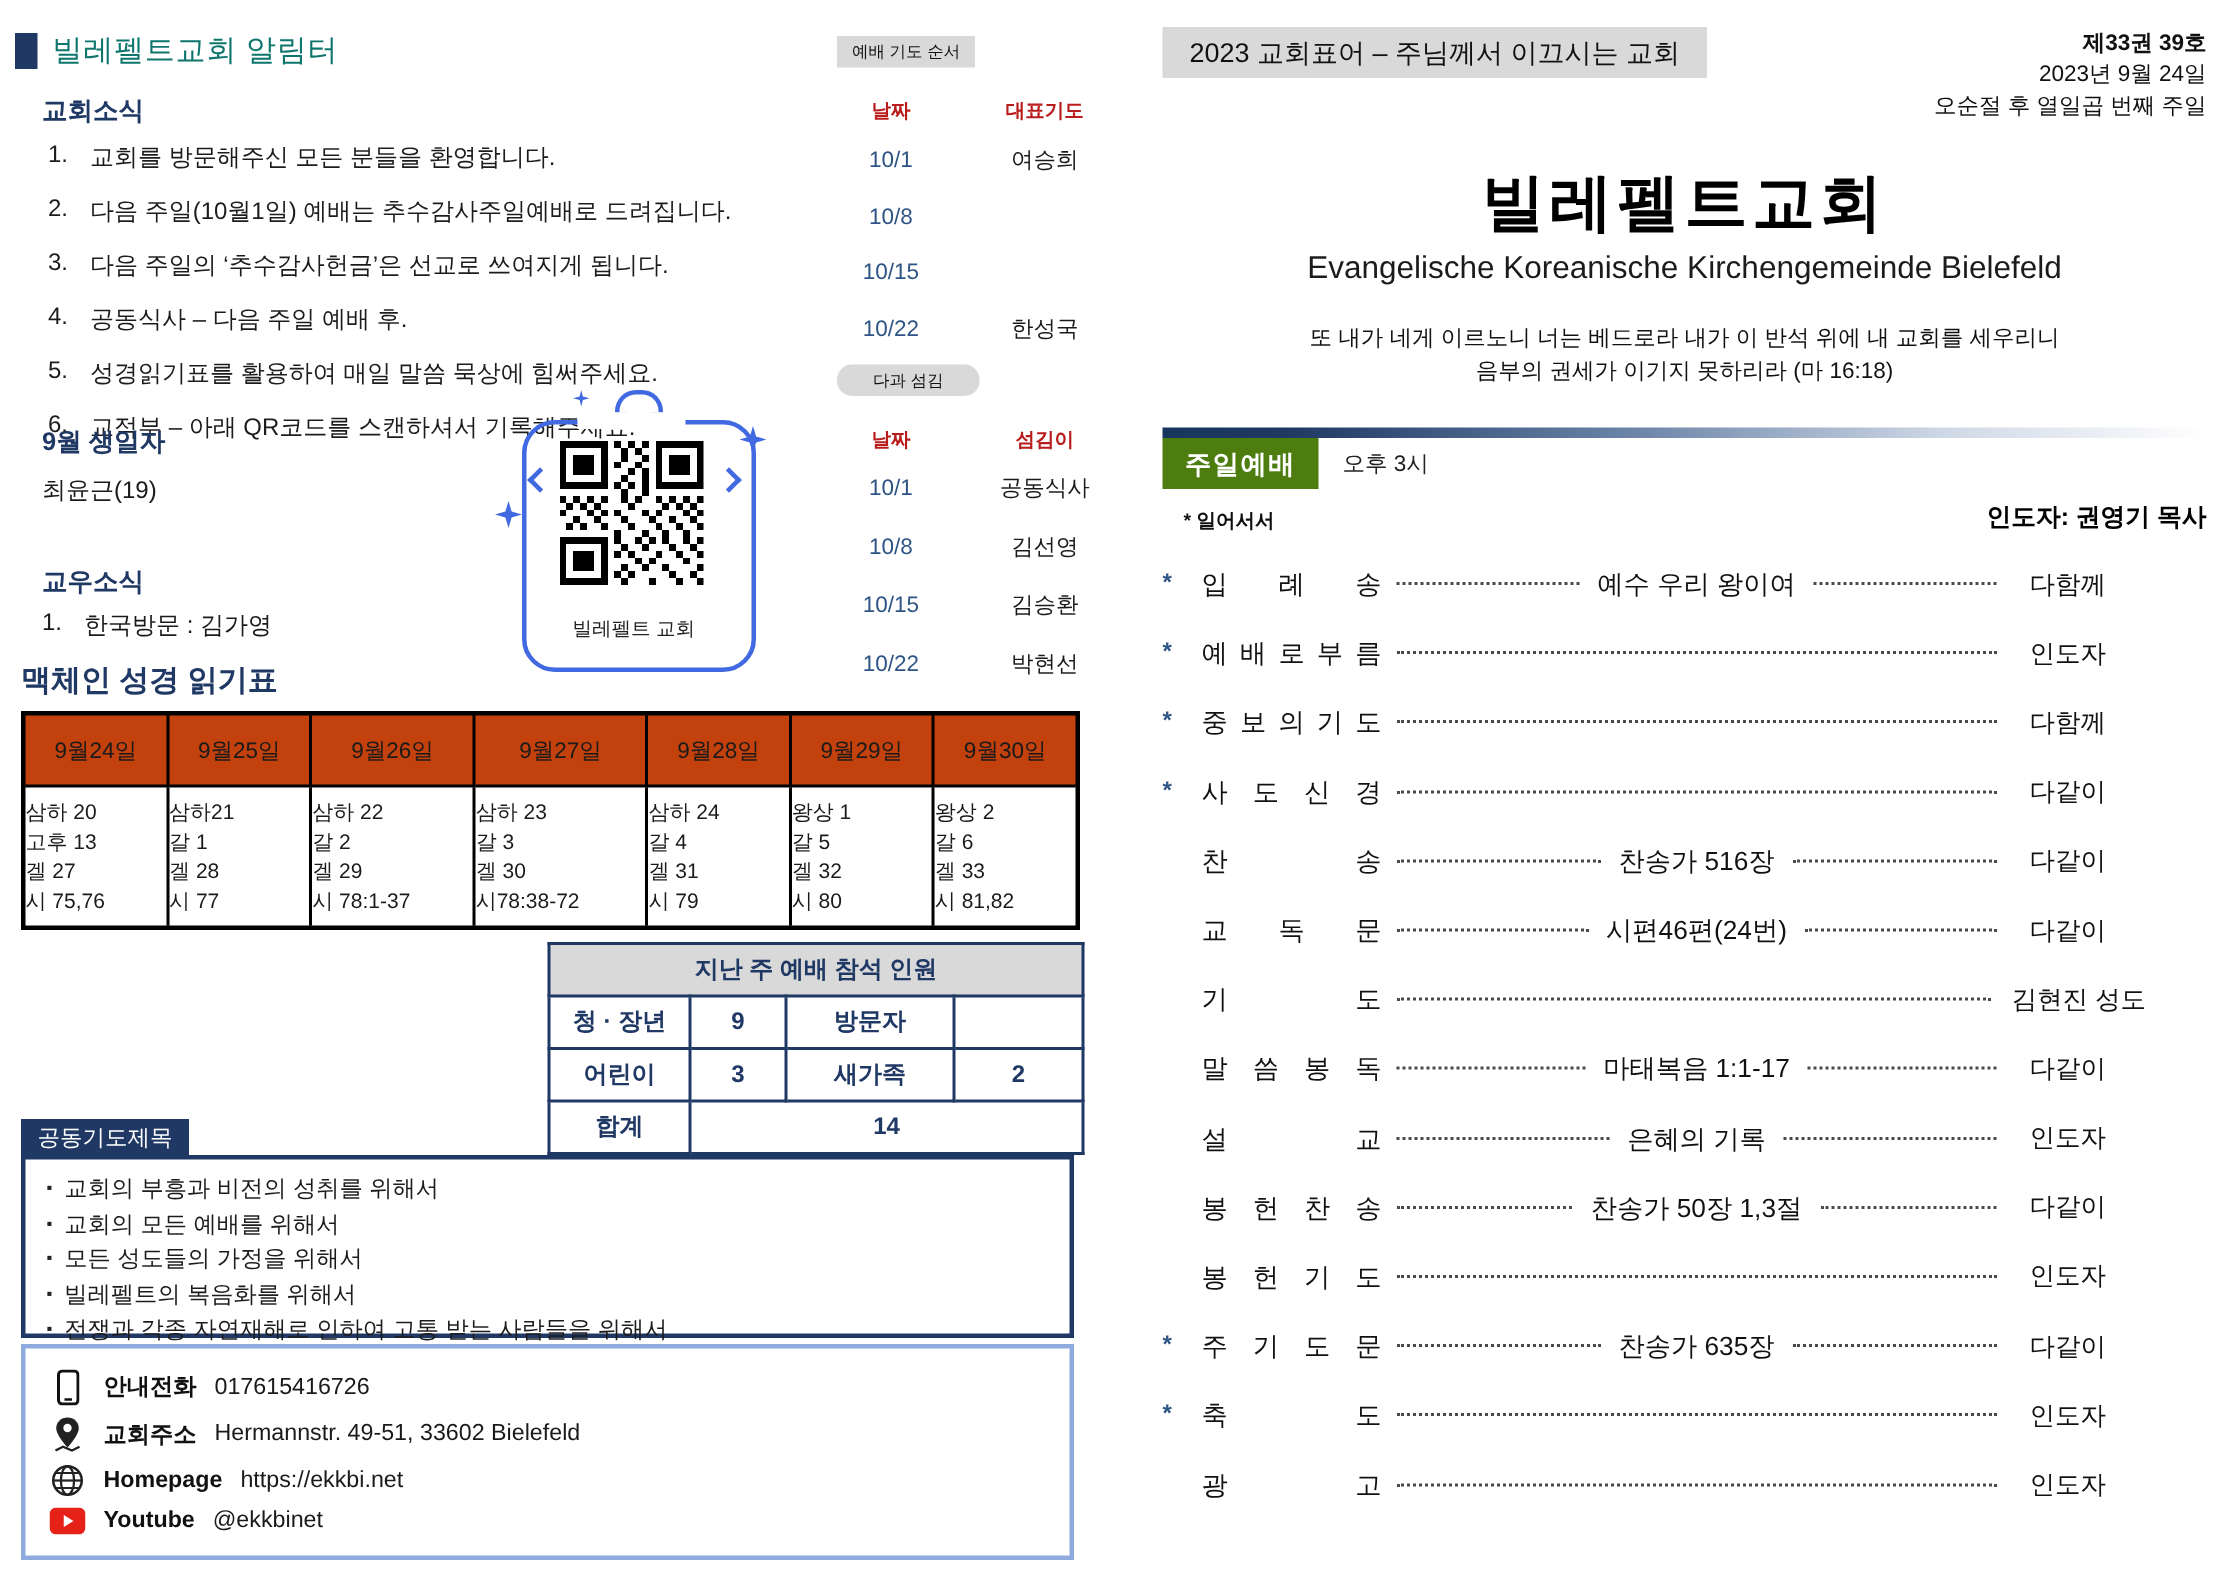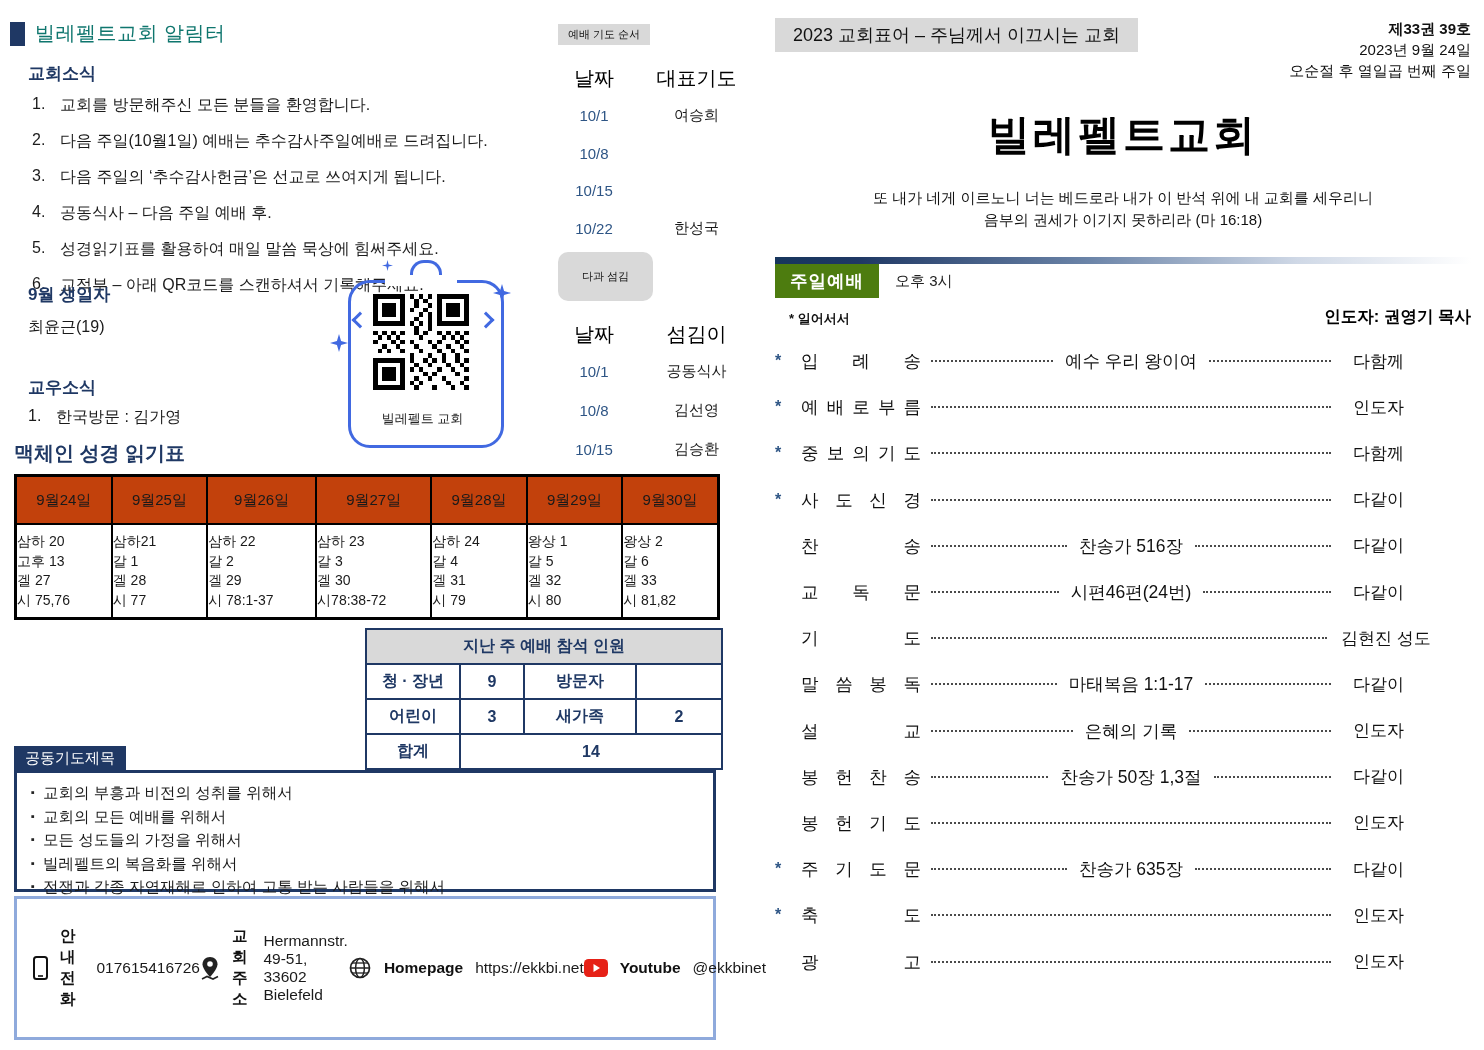--- a/index.html
+++ b/index.html
@@ -35,21 +35,21 @@
   .qr-label{position:absolute;left:0;right:0;top:158px;text-align:center;font-size:13px;color:#222;}
   .sparkle{position:absolute;width:18px;height:18px;}
   .sparkle.small{width:11px;height:11px;}
   .chev{position:absolute;width:9px;height:9px;border-left:3px solid #4169E1;border-bottom:3px solid #4169E1;}
 
   
   .mid-col{left:558px;top:24px;width:205px;}
   .gray-label{display:inline-block;background:#D9D9D9;color:#111;font-weight:normal;
     font-size:11px;padding:3px 10px;}
   .duty-table{width:100%;border-collapse:collapse;margin-top:14px;}
-  .duty-table th{color:#000000;font-weight:normal;font-size:20px;padding:6px 0 14px 0;}
+  .duty-table th{color:#b91c1c;font-weight:bold;font-size:13px;padding:6px 0 14px 0;}
   .duty-table td{font-size:15px;padding:0 0 20px 0;text-align:center;}
   .duty-table td.date{color:#2E5585;}
   .duty-table th:first-child,.duty-table td:first-child{width:72px;text-align:center;}
 
   
   .reading-title{left:14px;top:440px;color:#1F3864;font-weight:bold;font-size:20px;}
   .reading-table{left:14px;top:474px;width:706px;border-collapse:collapse;border:3px solid #000;}
   .reading-table th{background:#c2410c;border:2px solid #000;font-weight:normal;
     font-size:15px;height:44px;}
   .reading-table td{border:2px solid #000;font-size:14px;text-align:left;
@@ -66,21 +66,21 @@
   .topics-tab{left:14px;top:746px;background:#1F3864;color:#fff;font-size:15px;
     padding:3px 11px;z-index:2;}
   .topics-box{left:14px;top:770px;width:702px;height:122px;border:3px solid #1F3864;
     padding:8px 14px;box-sizing:border-box;}
   .topics-box ul{margin:0;padding:0;list-style:none;}
   .topics-box li{font-size:15.5px;line-height:23.5px;display:flex;color:#1c1c1c;}
   .topics-box li::before{content:"▪";font-size:11px;margin-right:8px;line-height:23.5px;color:#222;}
 
   
   .contact-box{left:14px;top:896px;width:702px;height:144px;border:3px solid #8FAADC;
-    padding:10px 16px;box-sizing:border-box;display:flex;flex-direction:row;justify-content:space-around;}
+    padding:10px 16px;box-sizing:border-box;display:flex;flex-direction:column;justify-content:space-around;}
   .c-row{display:flex;align-items:center;gap:12px;font-size:15.5px;}
   .c-label{font-weight:bold;color:#111;}
   .c-icon{width:24px;display:flex;justify-content:center;}
 
   
   .right-page{left:775px;top:18px;width:696px;}
   .r-head{display:flex;justify-content:space-between;align-items:flex-start;}
   .motto-box{background:#D9D9D9;font-size:18px;color:#111;padding:5px 18px;white-space:nowrap;}
   .issue{text-align:right;font-size:15px;line-height:21px;color:#111;}
   .issue .vol{font-weight:bold;}
@@ -190,21 +190,21 @@
           <td class="date">10/15</td>
           <td></td>
         </tr>
     <tr>
           <td class="date">10/22</td>
           <td>한성국</td>
         </tr>
   </tbody>
     </table>
   <div style="margin-top:-6px;">
-    <span class="gray-label" style="padding:17px 24px;border-radius:10px;">다과 섬김</span>
+    <span class="gray-label" style="padding:3px 24px;border-radius:10px;">다과 섬김</span>
   </div>
   <table class="duty-table">
     <tbody>
         <tr>
       <th>날짜</th>
       <th>섬김이</th>
     </tr>
     <tr>
           <td class="date">10/1</td>
           <td>공동식사</td>
@@ -370,20 +370,21 @@
   <div class="r-head">
     <div class="motto-box">2023 교회표어 – 주님께서 이끄시는 교회</div>
     <div class="issue">
       <div class="vol">제33권 39호</div>
       <div>2023년 9월 24일</div>
       <div>오순절 후 열일곱 번째 주일</div>
     </div>
   </div>
 
   <div class="church-name">빌레펠트교회</div>
+  <div class="church-de">Evangelische Koreanische Kirchengemeinde Bielefeld</div>
 
   <div class="verse">
     <div>또 내가 네게 이르노니 너는 베드로라 내가 이 반석 위에 내 교회를 세우리니</div>
     <div>음부의 권세가 이기지 못하리라 (마 16:18)</div>
   </div>
 
   <div class="grad-bar"></div>
 
   <div class="service-row">
     <span class="service-box">주일예배</span>

